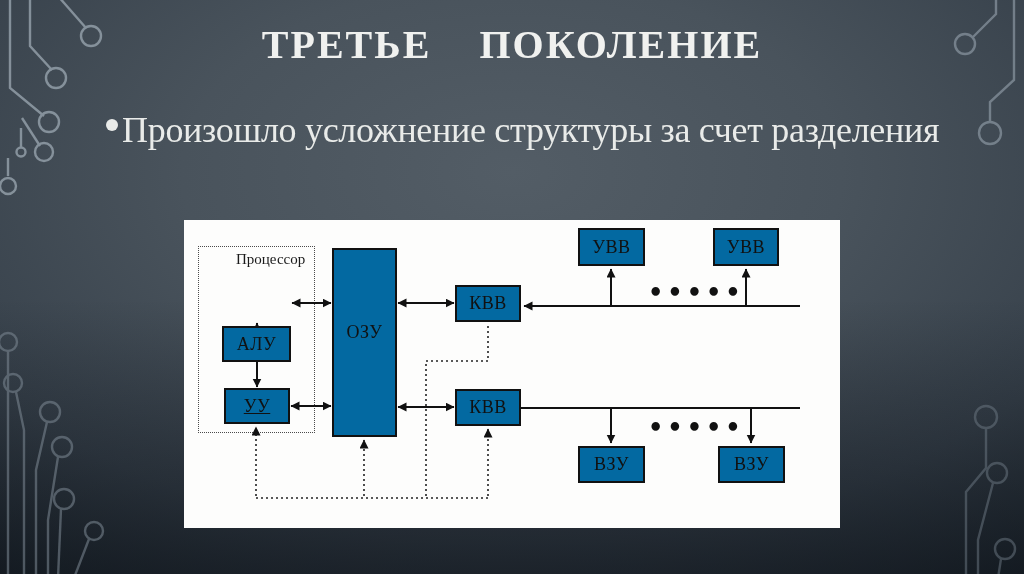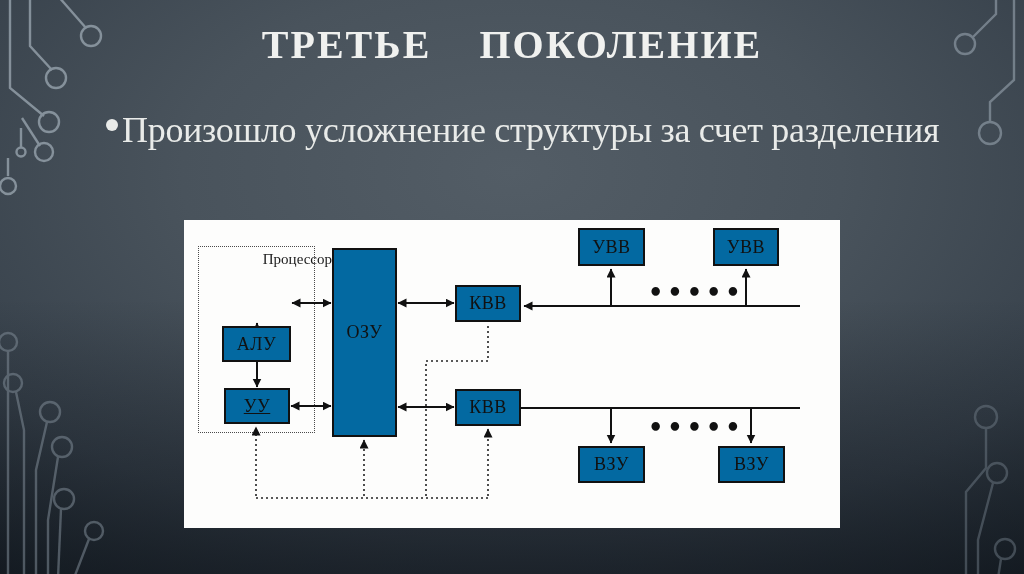--- a/index.html
+++ b/index.html
@@ -36,22 +36,22 @@
   .panel{
     position:absolute;left:184px;top:220px;width:656px;height:308px;
     background:#fdfdfc;
   }
   .panel svg.wires{position:absolute;left:0;top:0;}
   .proc-rect{
     position:absolute;left:14px;top:26px;width:115px;height:185px;
     border:1.5px dotted #4a4a4a;
   }
   .proc-label{
-    position:absolute;left:64px;top:31px;width:84px;
-    font-size:15px;color:#1b1b1b;text-align:right;
+    position:absolute;left:52px;top:31px;width:84px;
+    font-size:15px;color:#1b1b1b;text-align:left;
   }
   .blk{
     position:absolute;box-sizing:border-box;border:2px solid #111;background:#0369a1;
     display:flex;align-items:center;justify-content:center;
     font-size:18px;color:#111;letter-spacing:0.5px;
   }
   .blk.alu{left:38px;top:66px;width:69px;height:36px;margin-top:40px;}
   .blk.uu {left:40px;top:168px;width:66px;height:36px;text-decoration:underline;}
   .blk.ozu{left:148px;top:28px;width:65px;height:189px;align-items:flex-start;padding-top:72px;}
   .blk.kvv1{left:271px;top:65px;width:66px;height:37px;}

